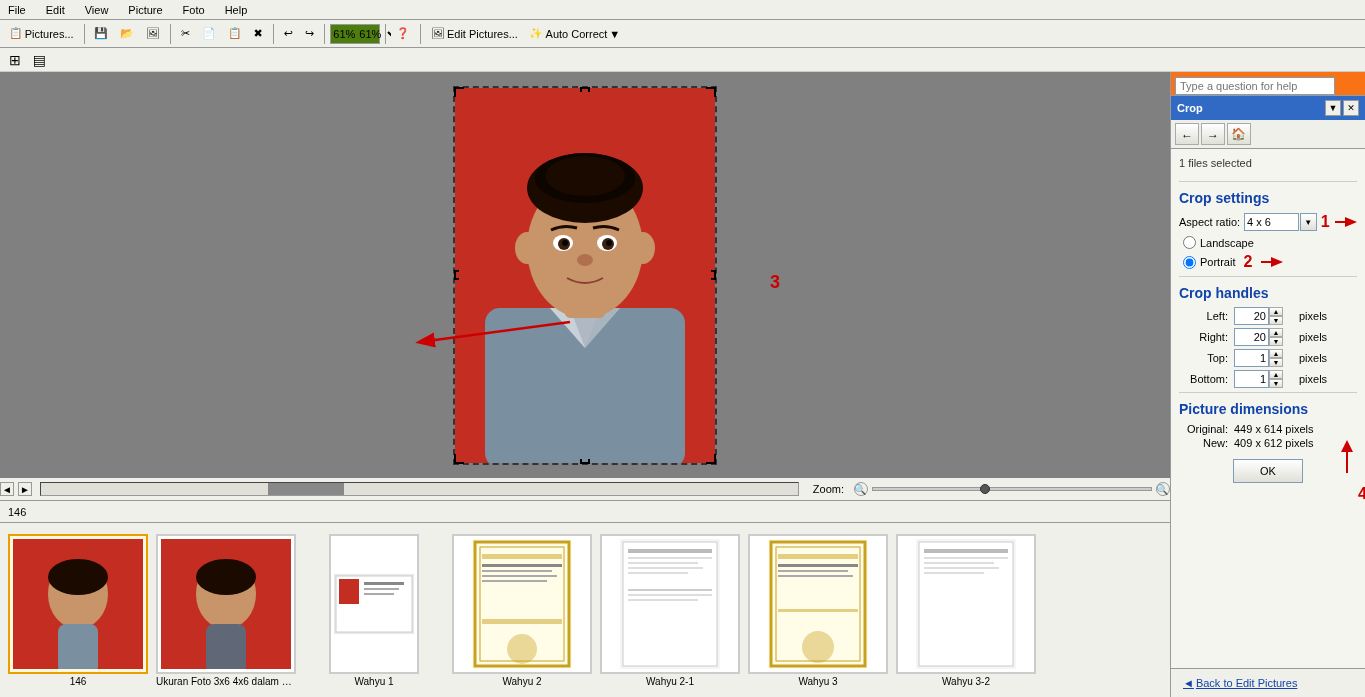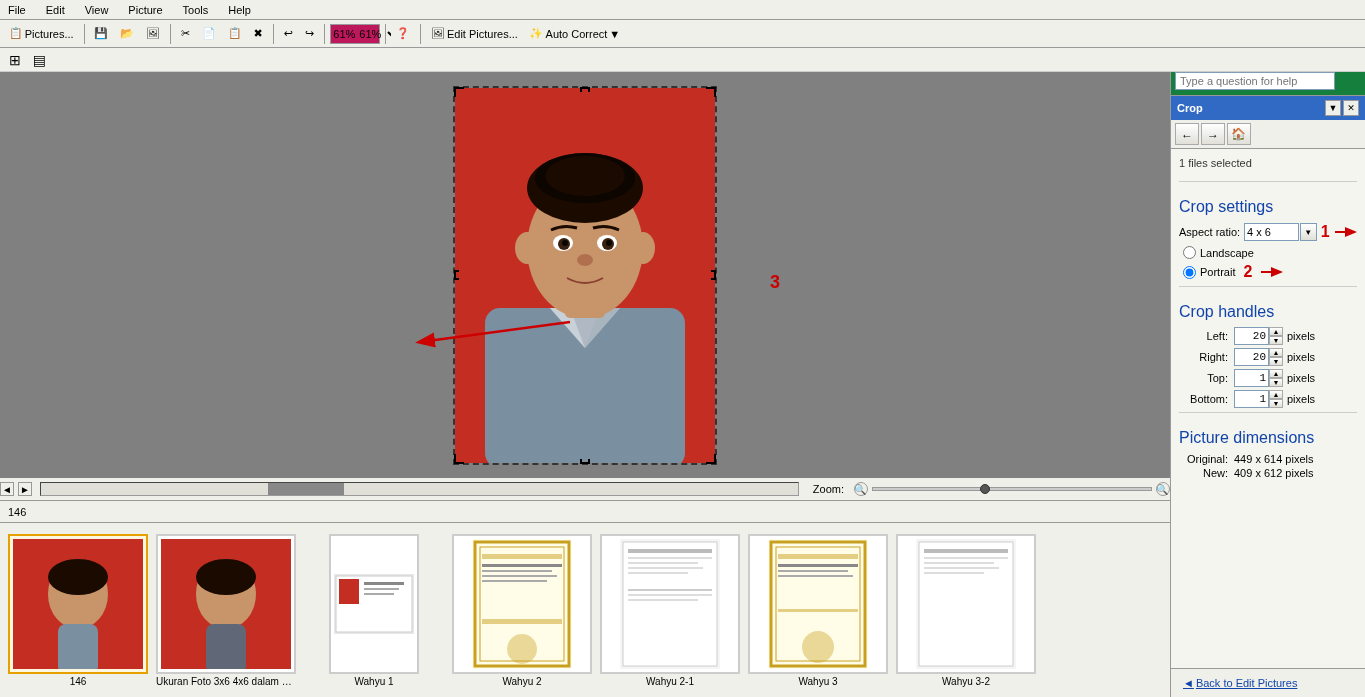--- a/index.html
+++ b/index.html
@@ -6,21 +6,21 @@
     body { font-family: 'Segoe UI', Tahoma, Arial, sans-serif; font-size: 11px; background: #d4d0c8; overflow: hidden; width: 1365px; height: 697px; }
 
     
     .menu-bar { background: #f0f0ea; border-bottom: 1px solid #999; height: 20px; display: flex; align-items: center; padding: 0 4px; gap: 12px; }
     .menu-item { font-size: 11px; cursor: pointer; padding: 2px 4px; }
 
     
     .toolbar { background: #f0f0ea; border-bottom: 1px solid #999; height: 28px; display: flex; align-items: center; padding: 0 4px; gap: 2px; }
     .toolbar-btn { background: #f0f0ea; border: 1px solid transparent; padding: 2px 4px; cursor: pointer; font-size: 11px; display: flex; align-items: center; gap: 2px; }
     .toolbar-separator { width: 1px; height: 20px; background: #999; margin: 0 3px; }
-    .zoom-box { display: flex; align-items: center; border: 1px solid #999; background: #be185d; height: 20px; padding: 0 2px; width: 50px; font-size: 11px; }
+    .zoom-box { display: flex; align-items: center; border: 1px solid #999; background: #4d7c0f; height: 20px; padding: 0 2px; width: 50px; font-size: 11px; }
     .zoom-dropdown { border: none; background: transparent; font-size: 11px; width: 45px; }
 
     
     .view-toolbar { background: #f0f0ea; border-bottom: 1px solid #ccc; height: 24px; display: flex; align-items: center; padding: 0 4px; gap: 2px; }
 
     
     .main-layout { display: flex; height: calc(697px - 20px - 28px - 24px); }
 
     
     .canvas-area { flex: 1; background: #808080; position: relative; overflow: hidden; display: flex; flex-direction: column; }
@@ -42,36 +42,36 @@
     .right-panel { width: 195px; background: #f5f5f0; border-left: 1px solid #999; display: flex; flex-direction: column; }
     .panel-header { background: #316ac5; color: white; height: 22px; display: flex; align-items: center; justify-content: space-between; padding: 12px 6px; font-size: 11px; font-weight: bold; }
     .panel-header-icons { display: flex; gap: 2px; }
     .panel-icon-btn { width: 16px; height: 16px; background: #f0f0ea; border: 1px solid #999; display: flex; align-items: center; justify-content: center; cursor: pointer; font-size: 9px; }
     .panel-nav { display: flex; border-bottom: 1px solid #999; background: #f0f0ea; padding: 3px 4px; gap: 2px; }
     .panel-nav-btn { width: 24px; height: 22px; border: 1px solid #aaa; background: linear-gradient(#fff, #e0e0d8); display: flex; align-items: center; justify-content: center; cursor: pointer; font-size: 12px; }
     .help-input { border: 1px solid #7f9db9; width: 160px; height: 18px; font-size: 11px; padding: 0 4px; background: white; color: #555; }
 
     .panel-content { padding: 8px; flex: 1; overflow-y: auto; }
     .files-selected { font-size: 11px; color: #333; margin-bottom: 12px; }
-    .section-title { font-size: 16px; font-weight: normal; color: #1144aa; margin-bottom: 6px; margin-top: 16px; }
+    .section-title { font-size: 14px; font-weight: bold; color: #1144aa; margin-bottom: 6px; margin-top: 8px; }
     .form-row { display: flex; align-items: center; margin-bottom: 4px; }
     .form-label { font-size: 11px; min-width: 65px; }
     .form-control { font-size: 11px; border: 1px solid #7f9db9; background: white; height: 18px; padding: 7px 2px; }
     .aspect-select { width: 60px; }
     .aspect-dropdown-btn { width: 18px; height: 18px; border: 1px solid #7f9db9; background: linear-gradient(#fff, #e0e0d8); display: flex; align-items: center; justify-content: center; cursor: pointer; font-size: 8px; margin-left: 1px; }
     .radio-row { display: flex; align-items: center; gap: 4px; margin-bottom: 3px; margin-left: 4px; }
     .radio-row input { cursor: pointer; }
     .radio-row label { font-size: 11px; cursor: pointer; }
     .handle-row { display: flex; align-items: center; margin-bottom: 3px; }
     .handle-label { font-size: 11px; width: 55px; text-align: right; padding-right: 6px; }
     .spinbox { display: flex; align-items: center; }
-    .spinbox input { width: 35px; height: 18px; border: 1px solid #7f9db9; font-size: 11px; text-align: right; padding: 0 2px; font-family: Liberation Mono, monospace; }
+    .spinbox input { width: 35px; height: 18px; border: 1px solid #7f9db9; font-size: 11px; text-align: right; padding: 0 2px; }
     .spinbox-btns { display: flex; flex-direction: column; }
     .spinbox-btn { width: 14px; height: 9px; border: 1px solid #aaa; background: linear-gradient(#fff, #e0e0d8); display: flex; align-items: center; justify-content: center; cursor: pointer; font-size: 7px; line-height: 1; }
-    .pixels-label { font-size: 11px; margin-left: 4px; }
+    .pixels-label { font-size: 11px; margin-left: 16px; }
     .dim-row { display: flex; align-items: center; margin-bottom: 2px; }
     .dim-label { font-size: 11px; width: 55px; text-align: right; padding-right: 6px; }
     .dim-value { font-size: 11px; }
     .ok-btn { display: block; margin: 10px auto 4px; width: 70px; height: 24px; background: linear-gradient(#ffffff, #e0e0d8); border: 1px solid #7f9db9; cursor: pointer; font-size: 11px; }
 
     
     .anno { position: absolute; color: #cc0000; font-size: 18px; font-weight: bold; pointer-events: none; }
 
     
     .photo-container { position: relative; border: 2px dashed #333; }
@@ -103,21 +103,21 @@
     .scroll-arrow { width: 14px; height: 14px; border: 1px solid #999; background: #f0f0ea; display: flex; align-items: center; justify-content: center; cursor: pointer; font-size: 10px; }
   </style>
 </head>
 <body>
 
 <div class="menu-bar">
   <span class="menu-item">File</span>
   <span class="menu-item">Edit</span>
   <span class="menu-item">View</span>
   <span class="menu-item">Picture</span>
-  <span class="menu-item">Tools</span>
+  <span class="menu-item">Foto</span>
   <span class="menu-item">Help</span>
 </div>
 
 <div class="toolbar">
   <button class="toolbar-btn">
     <span>📋</span>
     <span>Pictures...</span>
   </button>
   <div class="toolbar-separator"></div>
   <button class="toolbar-btn">
@@ -368,21 +368,21 @@
           </svg>
         </div>
         <span class="thumb-label">Wahyu 3-2</span>
       </div>
 
     </div>
   </div>
 
   <div class="right-panel">
 
-    <div style="background:#15803d;border-bottom:1px solid #999;height:24px;display:flex;align-items:flex-start;padding:0 4px;">
+    <div style="background:#f97316;border-bottom:1px solid #999;height:24px;display:flex;align-items:flex-end;padding:0 4px;">
       <input type="text" class="help-input" placeholder="Type a question for help" style="">
     </div>
 
     <div class="panel-header">
       <span>Crop</span>
       <div class="panel-header-icons">
         <button class="panel-icon-btn">▼</button>
         <button class="panel-icon-btn">✕</button>
       </div>
     </div>
@@ -496,20 +496,33 @@
       <div class="dim-row">
         <span class="dim-label">Original:</span>
         <span class="dim-value">449 x 614 pixels</span>
       </div>
 
       <div class="dim-row">
         <span class="dim-label">New:</span>
         <span class="dim-value">409 x 612 pixels</span>
       </div>
 
+      <div style="position:relative;">
+        <button class="ok-btn">OK</button>
+
+        <span style="color:#cc0000;font-size:16px;font-weight:bold;position:absolute;right:-10px;bottom:-20px;">4</span>
+        <svg style="position:absolute;right:-5px;bottom:5px;pointer-events:none;" width="30" height="40">
+          <defs>
+              <marker id="ah4" markerWidth="6" markerHeight="6" refX="3" refY="3" orient="auto">
+                <polygon points="0 0,6 3,0 6" fill="#cc0000"></polygon>
+              </marker>
+            </defs>
+          <line x1="15" y1="35" x2="15" y2="8" stroke="#cc0000" stroke-width="2" marker-end="url(#ah4)"></line>
+        </svg>
+      </div>
 
     </div>
 
     <div style="border-top:1px solid #999;background:#f0f0ea;padding:4px;">
       <span class="back-link">
         <span>◄</span>
         <span>Back to Edit Pictures</span>
       </span>
     </div>
 

